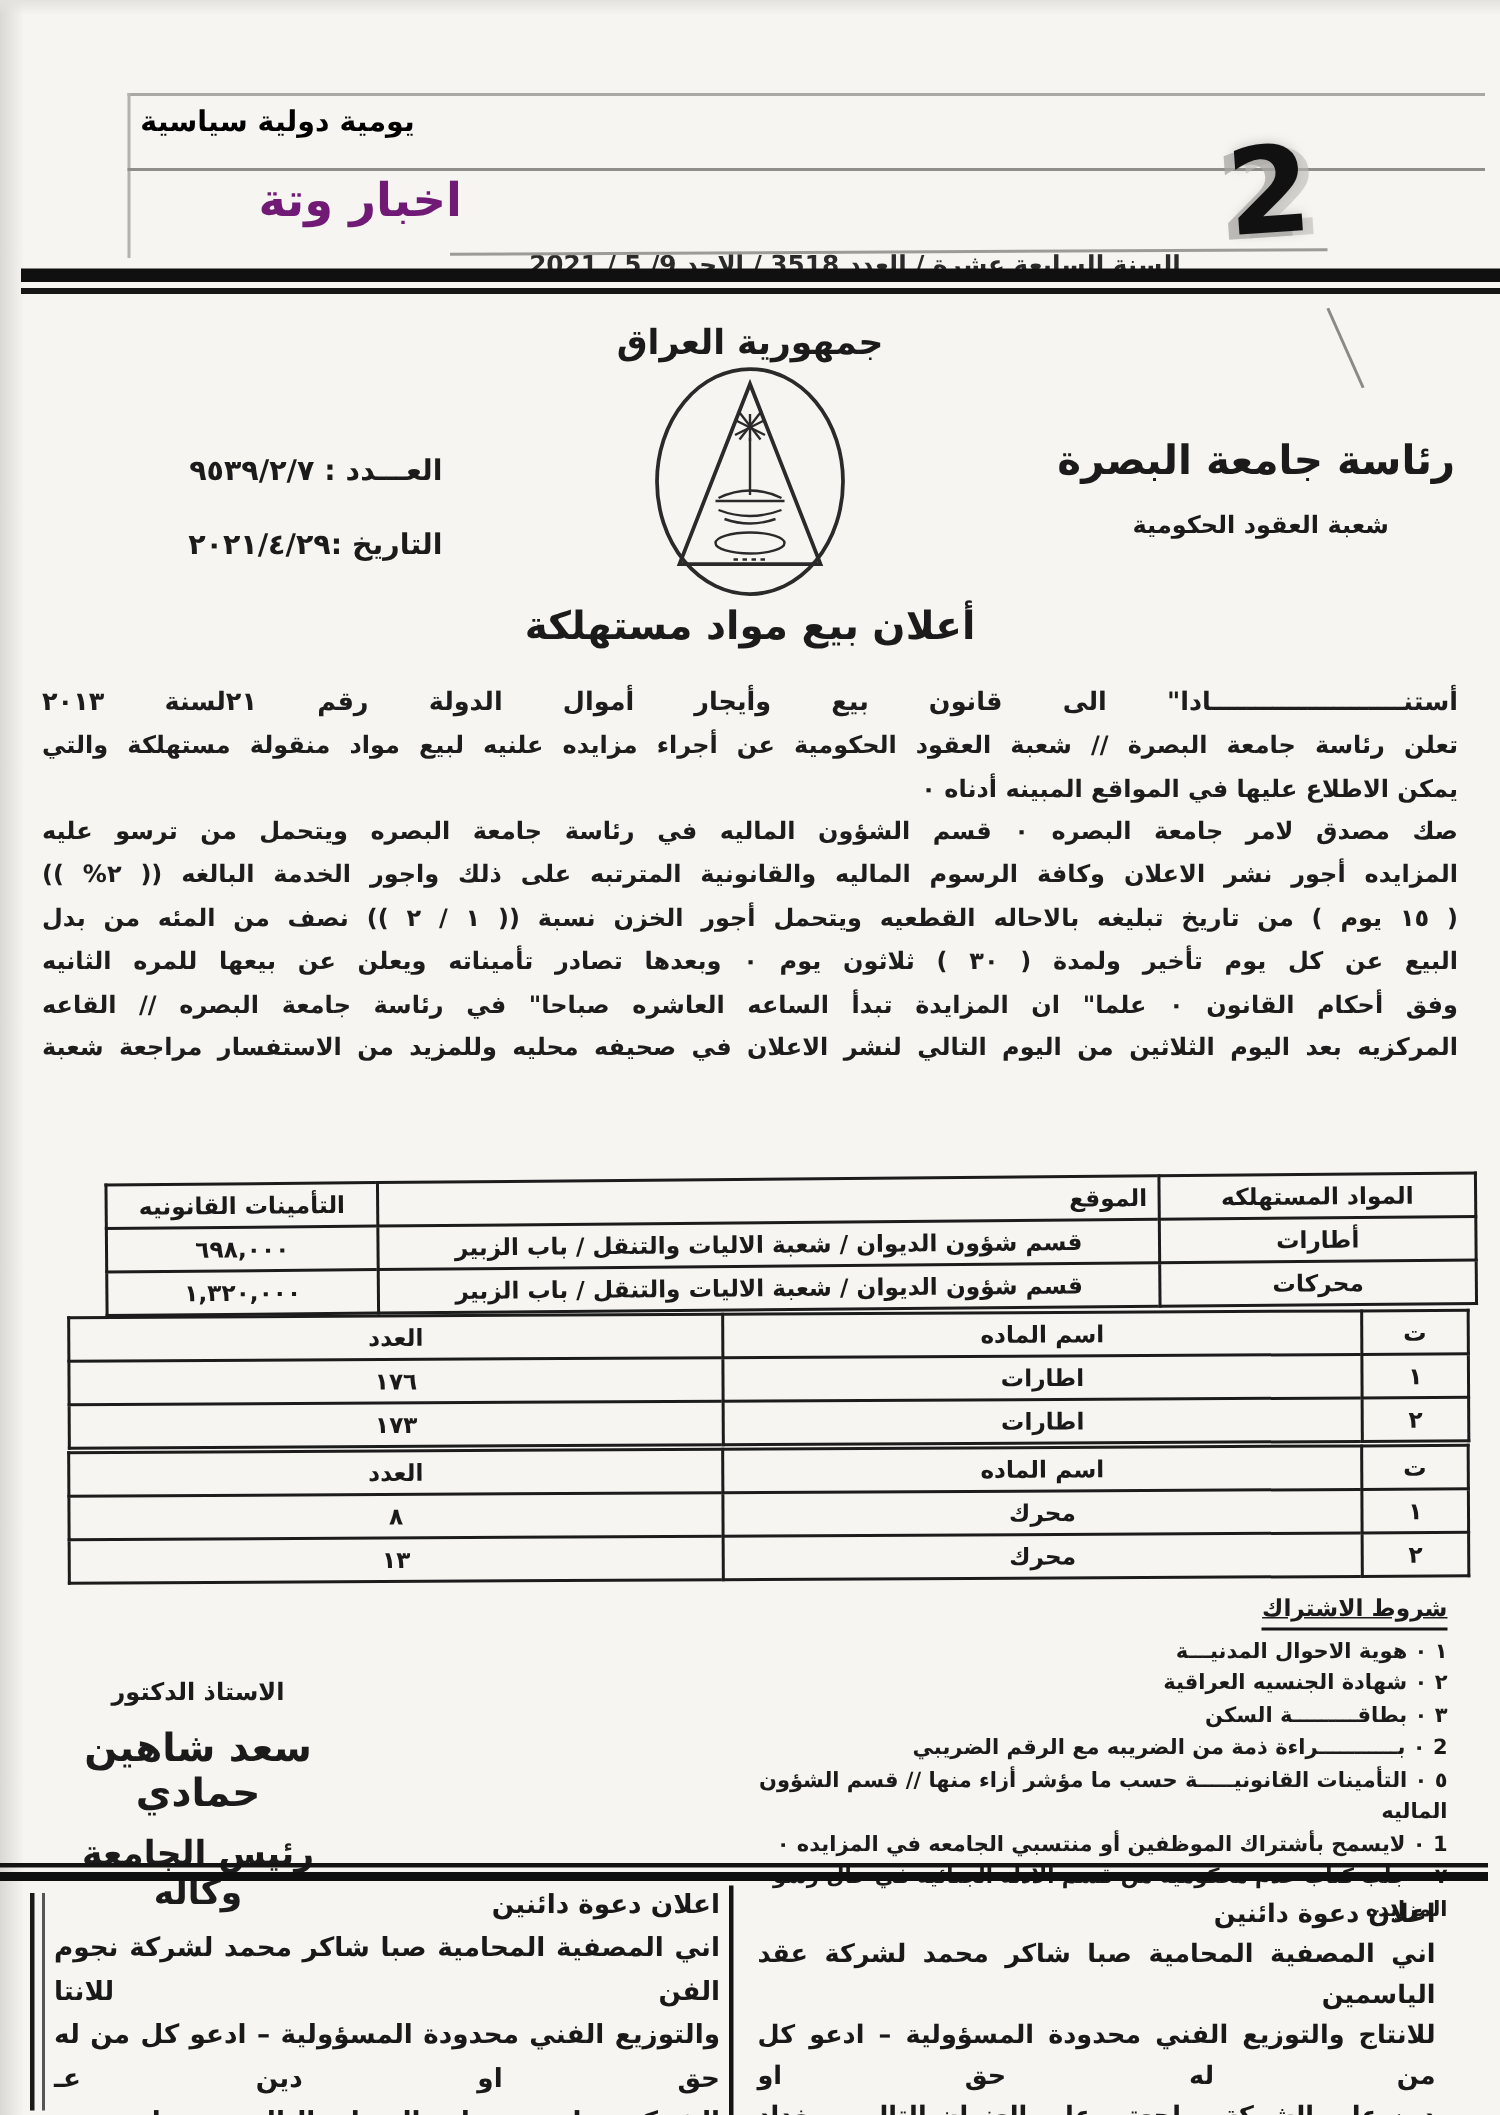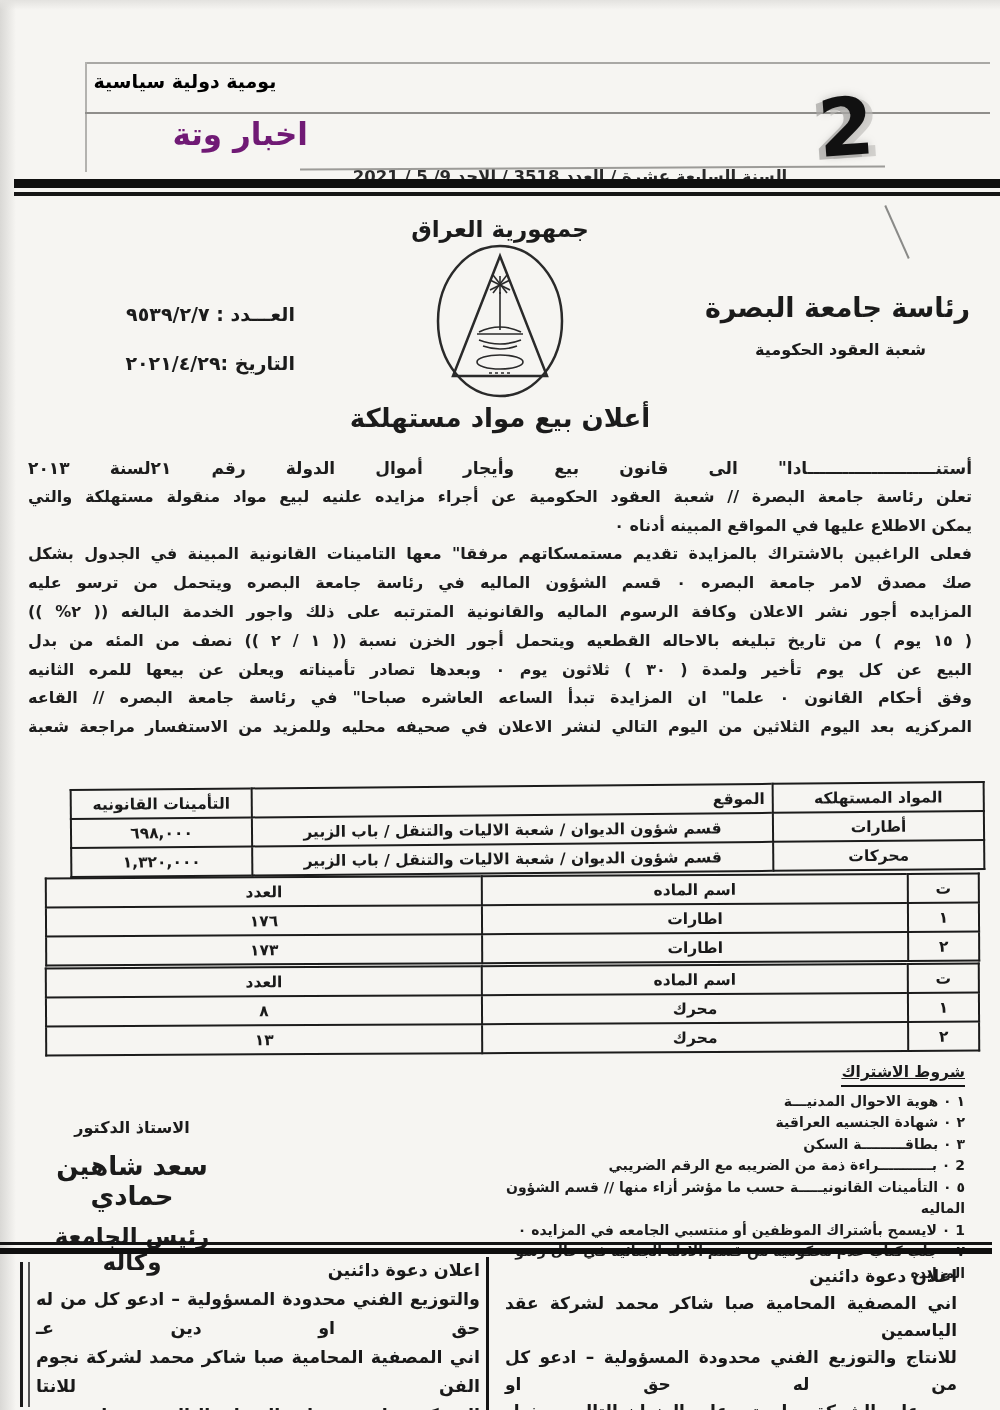--- a/index.html
+++ b/index.html
@@ -132,21 +132,20 @@
 <div class="abs rtl dept">شعبة العقود الحكومية</div>
 <div class="abs rtl doc-number">العـــدد : ٩٥٣٩/٢/٧</div>
 <div class="abs rtl doc-date">التاريخ :٢٠٢١/٤/٢٩</div>
 
 <div class="abs rtl ad-title">أعلان بيع مواد مستهلكة</div>
 
 <div class="abs rtl body-text">
   <div class="ln jl first">أستنــــــــــــــــــــــادا" الى قانون بيع وأيجار أموال الدولة رقم ٢١لسنة ٢٠١٣</div>
   <div class="ln jl">تعلن رئاسة جامعة البصرة // شعبة العقود الحكومية عن أجراء مزايده علنيه لبيع مواد منقولة مستهلكة والتي</div>
   <div class="ln rl">يمكن الاطلاع عليها في المواقع المبينه أدناه ٠</div>
-  <div class="ln jl">فعلى الراغبين بالاشتراك بالمزايدة تقديم مستمسكاتهم مرفقا" معها التامينات القانونية المبينة في الجدول بشكل</div>
   <div class="ln jl">صك مصدق لامر جامعة البصره ٠ قسم الشؤون الماليه في رئاسة جامعة البصره ويتحمل من ترسو عليه</div>
   <div class="ln jl">المزايده أجور نشر الاعلان وكافة الرسوم الماليه والقانونية المترتبه على ذلك واجور الخدمة البالغه (( ٢% ))</div>
   <div class="ln jl">( ١٥ يوم ) من تاريخ تبليغه بالاحاله القطعيه ويتحمل أجور الخزن نسبة (( ١ / ٢ )) نصف من المئه من بدل</div>
   <div class="ln jl">البيع عن كل يوم تأخير ولمدة ( ٣٠ ) ثلاثون يوم ٠ وبعدها تصادر تأميناته ويعلن عن بيعها للمره الثانيه</div>
   <div class="ln jl">وفق أحكام القانون ٠ علما" ان المزايدة تبدأ الساعه العاشره صباحا" في رئاسة جامعة البصره // القاعه</div>
   <div class="ln jl">المركزيه بعد اليوم الثلاثين من اليوم التالي لنشر الاعلان في صحيفه محليه وللمزيد من الاستفسار مراجعة شعبة</div>
 </div>
 
 <table class="t1">
   <tbody>
@@ -234,17 +233,17 @@
 <div class="abs ad-box ad-right">
   <div class="t">اعلان دعوة دائنين</div>
   <div class="jl">اني المصفية المحامية صبا شاكر محمد لشركة عقد الياسمين</div>
   <div class="jl">للانتاج والتوزيع الفني محدودة المسؤولية – ادعو كل من له حق او</div>
   <div class="jl">دين على الشركة مراجعتي على العنوان التالي – بغداد – حي الجهاد</div>
 
 </div>
 
 <div class="abs ad-box ad-left">
   <div class="t">اعلان دعوة دائنين</div>
+  <div class="jl">اني المصفية المحامية صبا شاكر محمد لشركة نجوم الفن للانتا</div>
   <div class="jl">والتوزيع الفني محدودة المسؤولية – ادعو كل من له حق او دين عـ</div>
-  <div class="jl">اني المصفية المحامية صبا شاكر محمد لشركة نجوم الفن للانتا</div>
   <div class="jl">الشركة مراجعتي على العنوان التالي – بغداد – حي الجهاد م ٨٩١</div>
 
 </div>
 
 </body></html>

